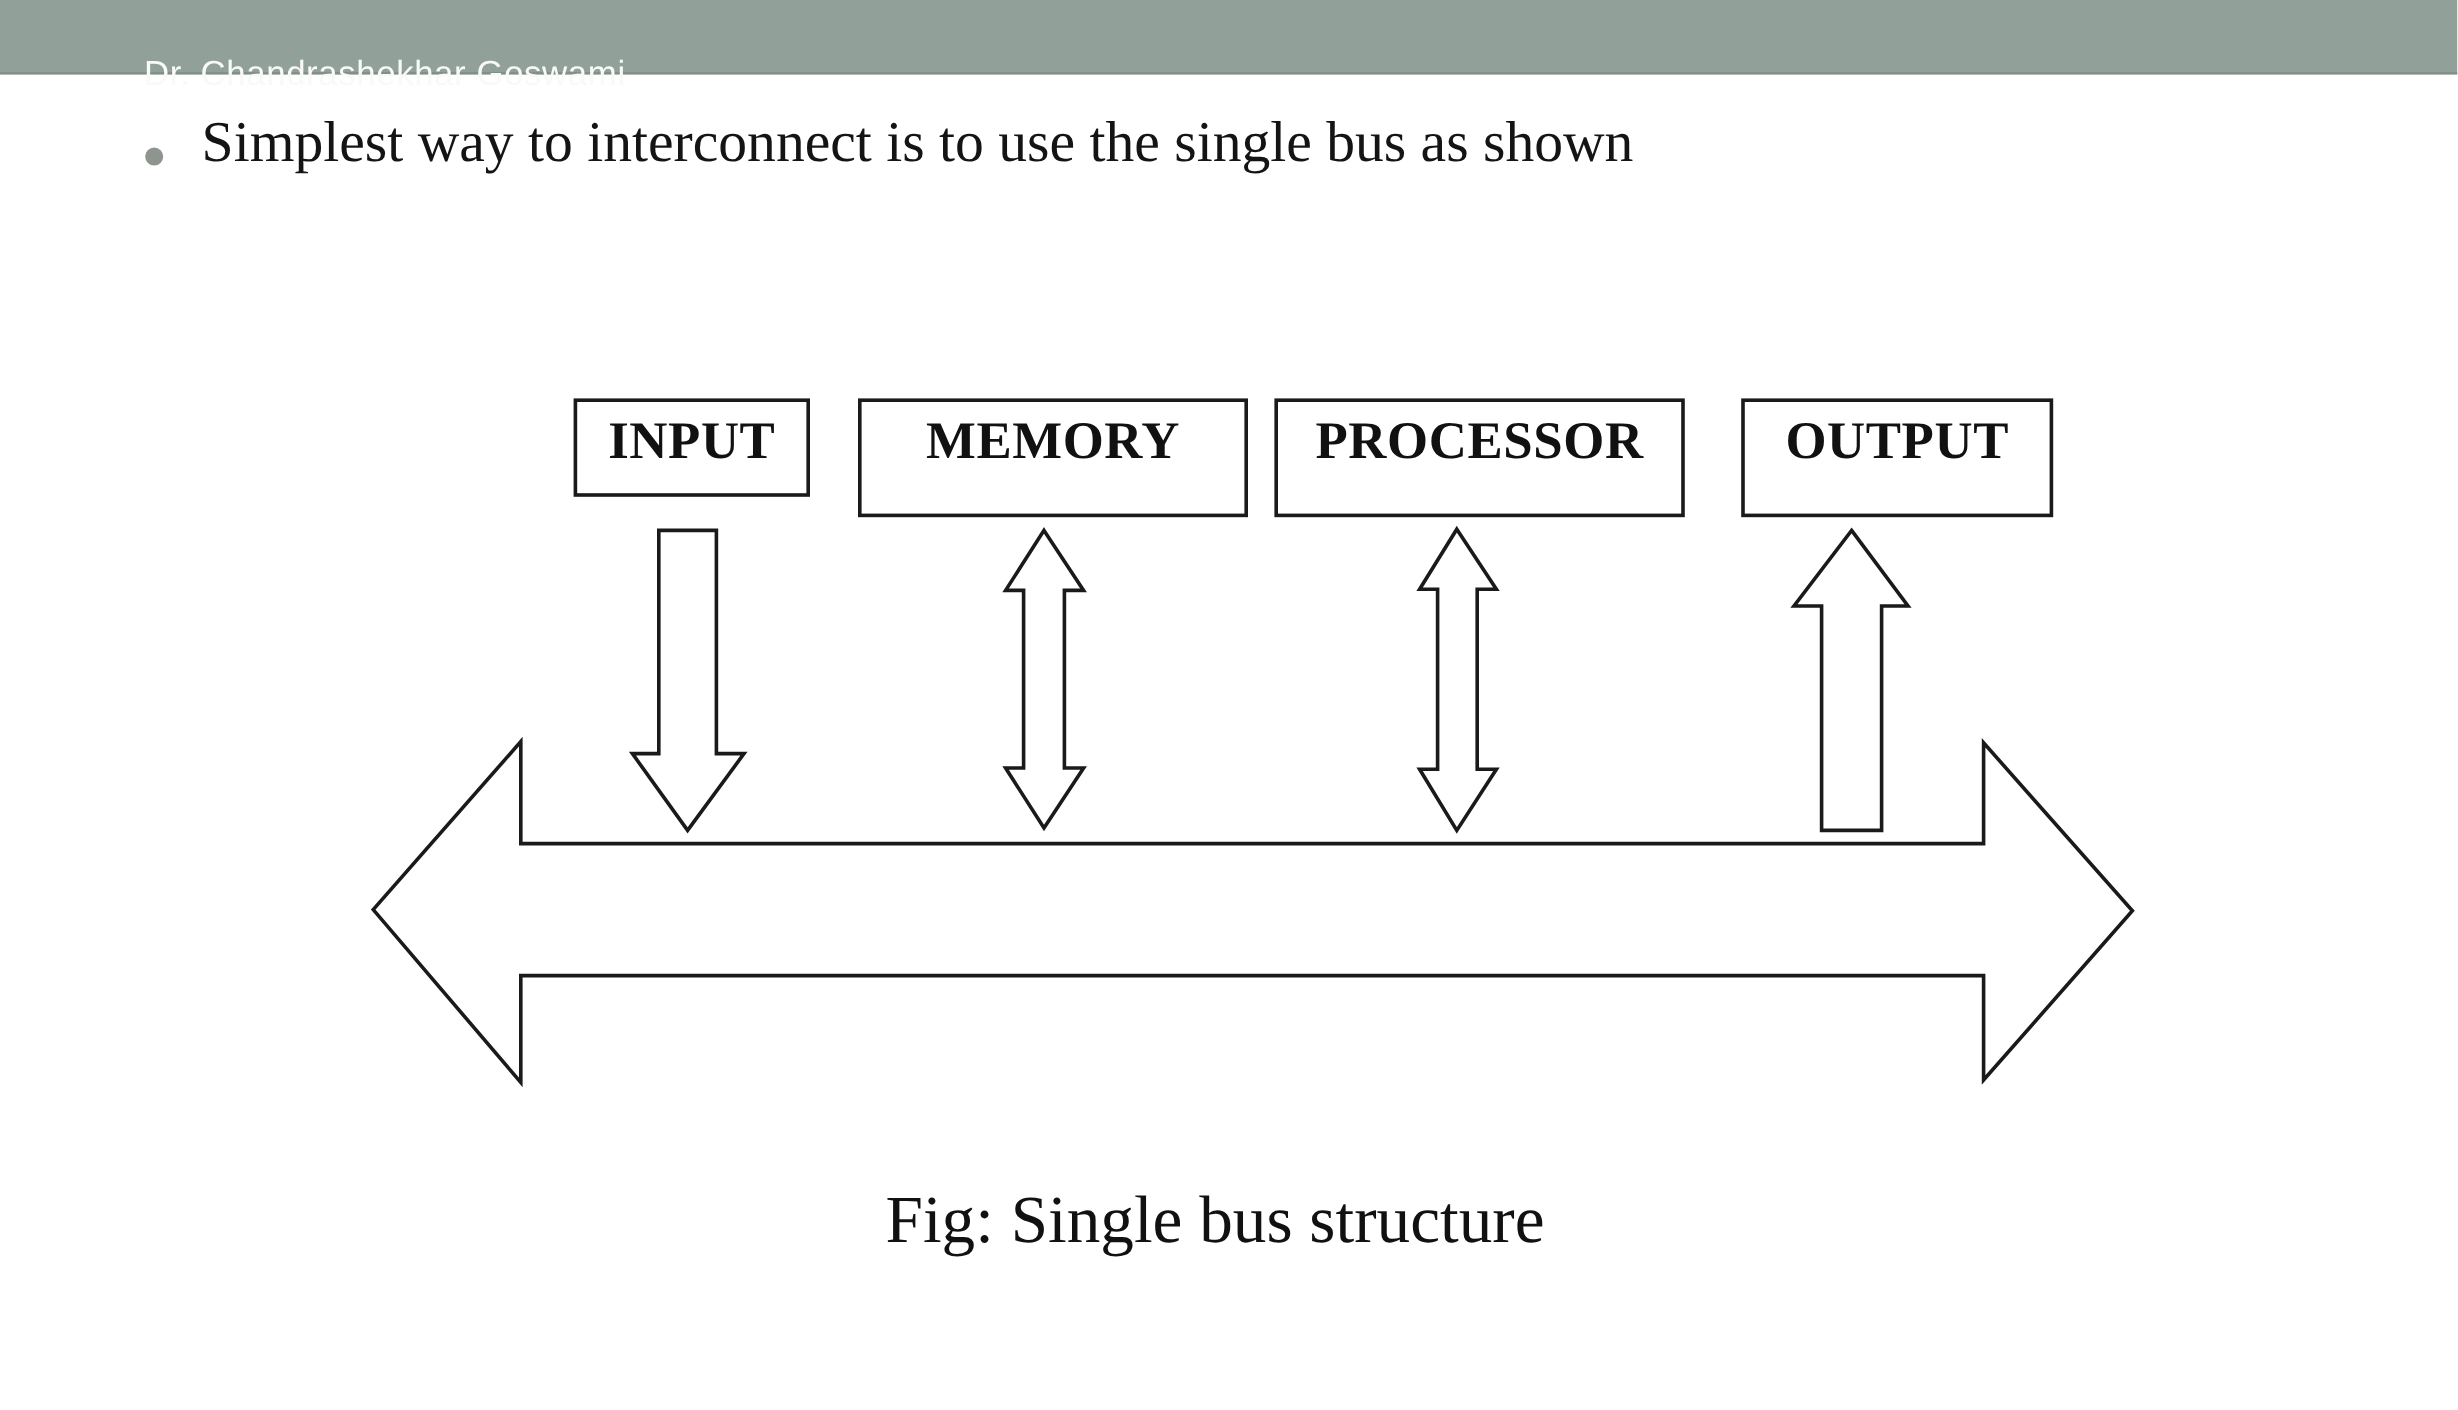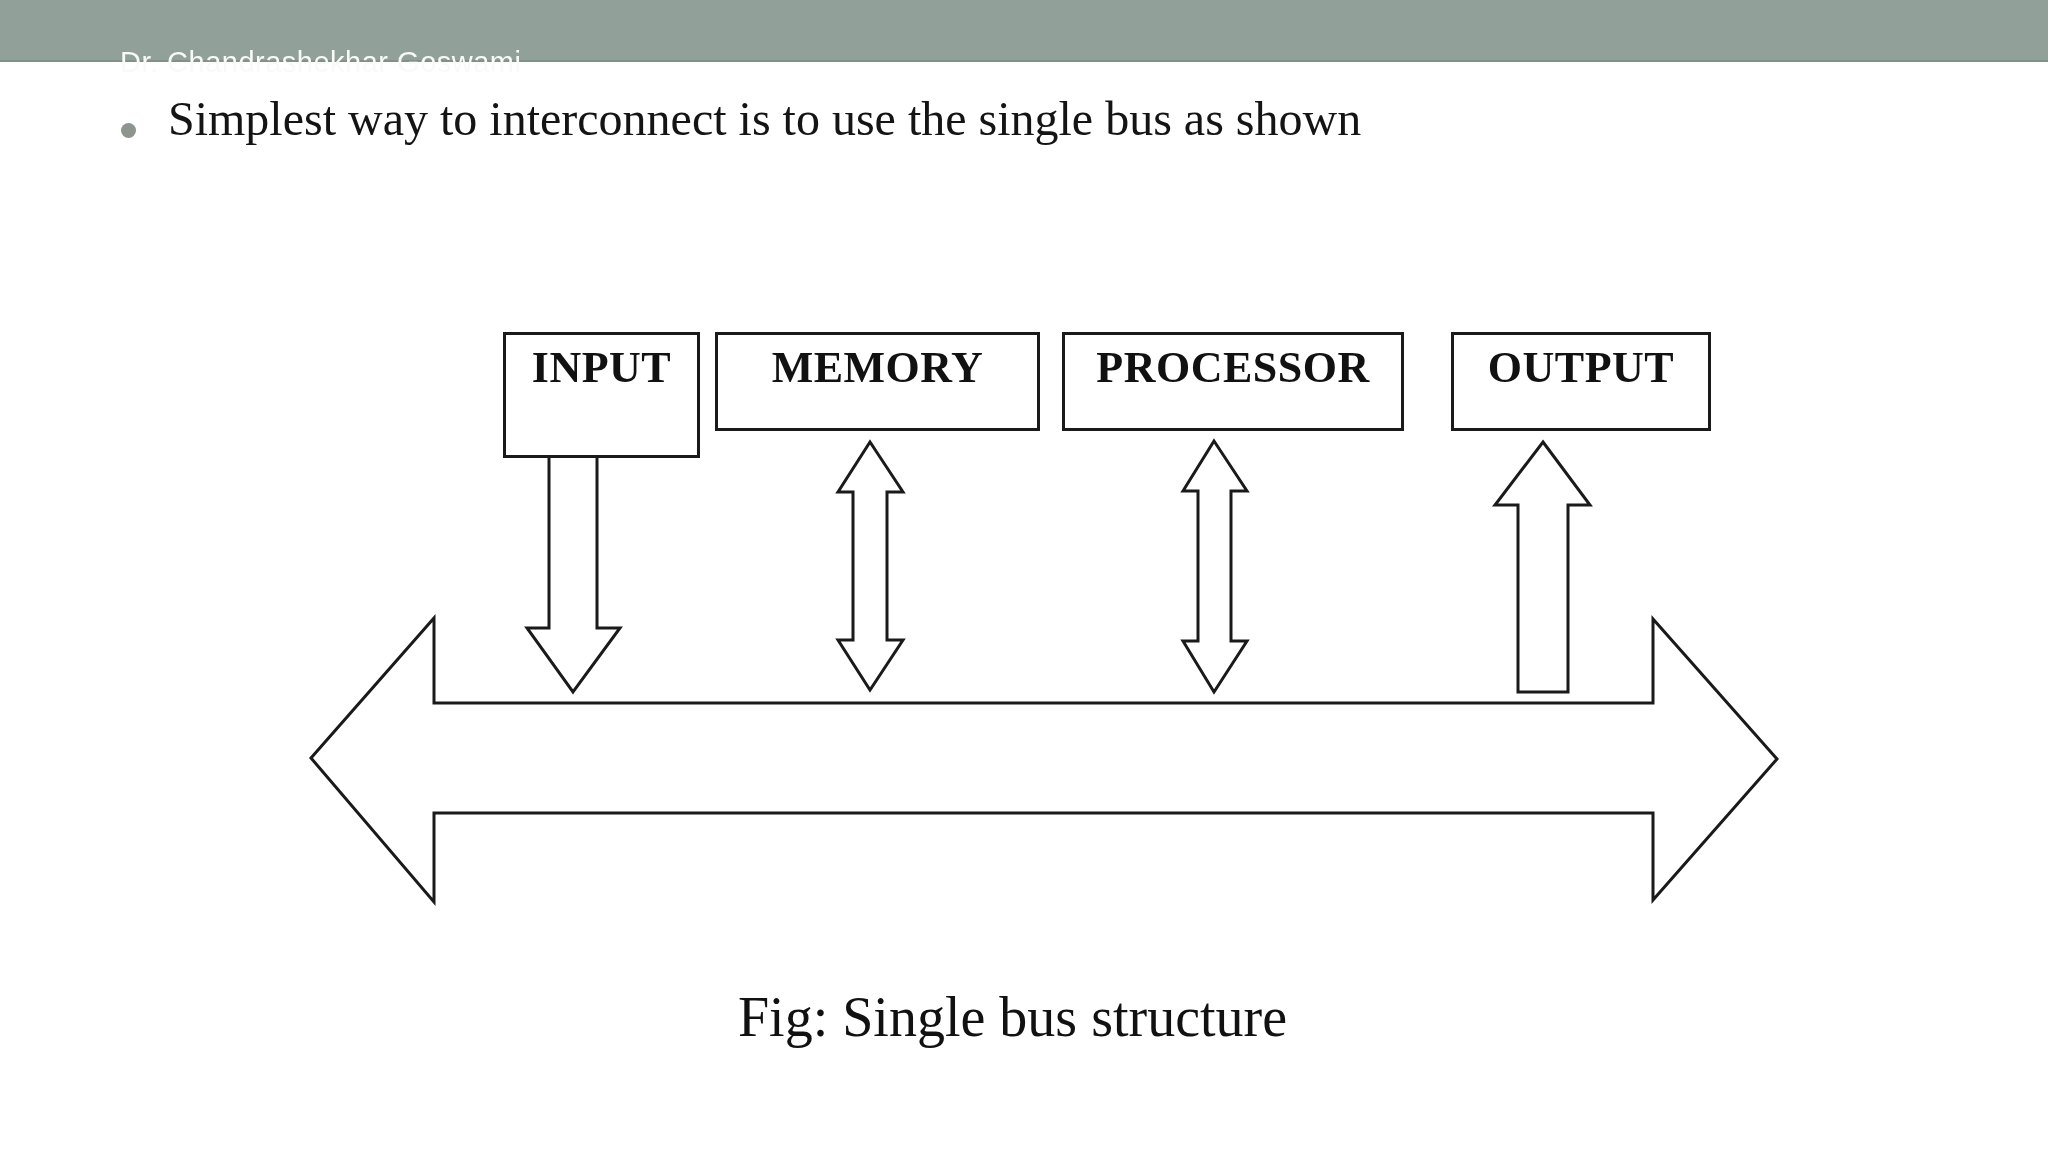--- a/index.html
+++ b/index.html
@@ -62,21 +62,21 @@
     border: 3px solid #1a1a1a;
     background: #ffffff;
     text-align: center;
     font-weight: bold;
     font-size: 44px;
     line-height: 1.15;
     padding-top: 8px;
     color: #111111;
     letter-spacing: 0.5px;
   }
-  .box-input     { left: 503px;  top: 332px; width: 197px; height: 126px; }
+  .box-input     { left: 478px;  top: 332px; width: 197px; height: 82px; }
   .box-memory    { left: 715px;  top: 332px; width: 325px; height: 99px; font-family: Liberation Serif, serif; }
   .box-processor { left: 1062px; top: 332px; width: 342px; height: 99px; }
   .box-output    { left: 1403px; top: 332px; width: 260px; height: 99px; margin-left: 48px; }
   .caption {
     position: absolute;
     left: 0; top: 984px;
     width: 2025px;
     text-align: center;
     font-size: 56px;
     line-height: 1.2;

